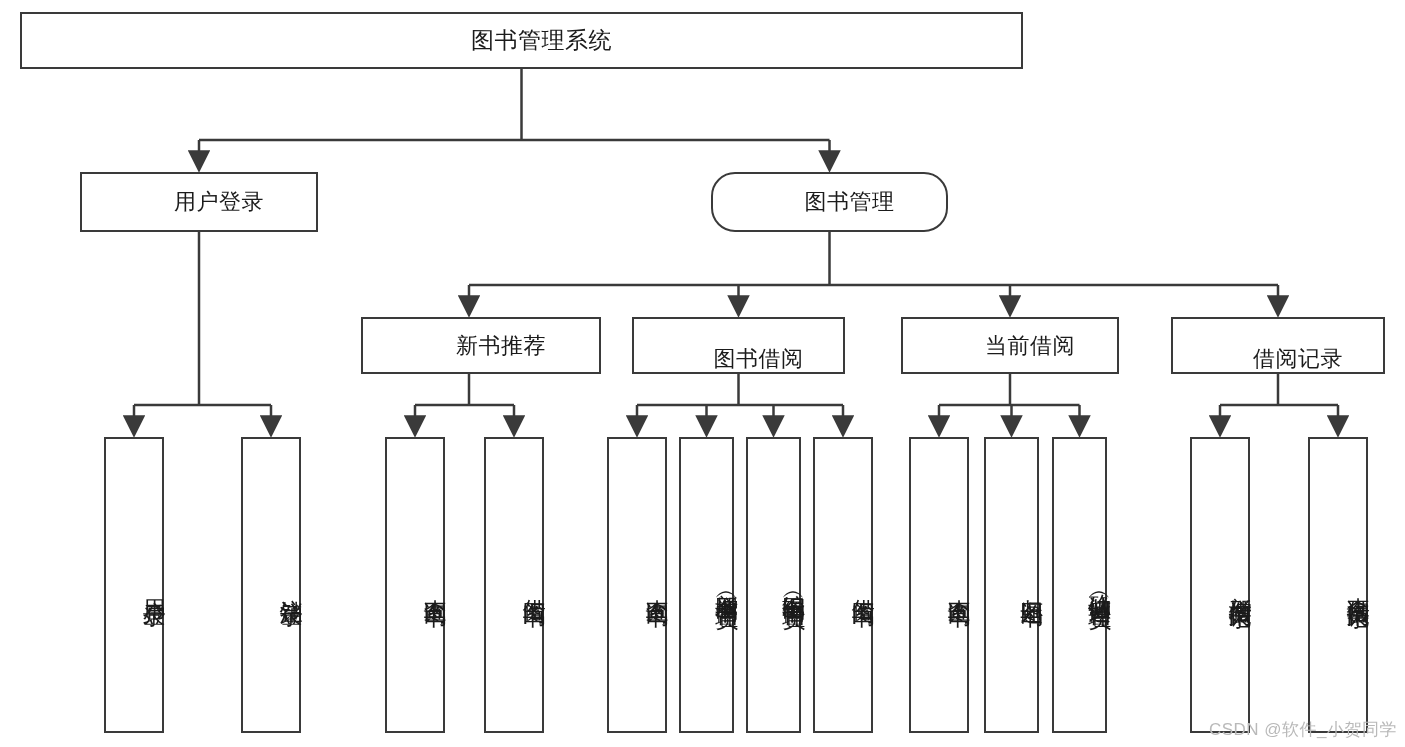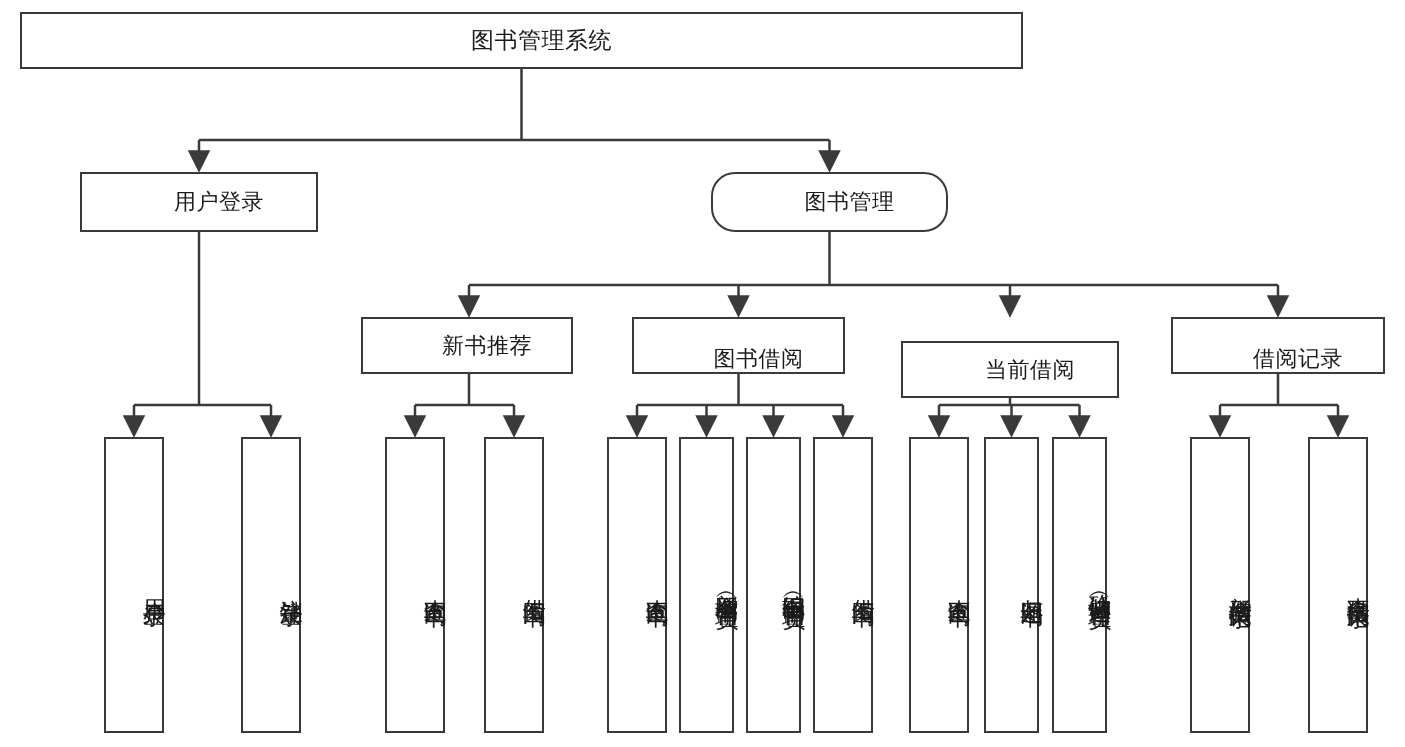--- a/index.html
+++ b/index.html
@@ -112,27 +112,27 @@
   <div id="nodes-layer">
       <div class="node root" style="left: 20px; top: 12px; width: 1003px; height: 57px;">
         <span class="label">图书管理系统</span>
       </div>
       <div class="node" style="left: 80px; top: 172px; width: 238px; height: 60px;">
         <span class="label">用户登录</span>
       </div>
       <div class="node" style="left: 711px; top: 172px; width: 237px; height: 60px; border-radius: 24px;">
         <span class="label">图书管理</span>
       </div>
-      <div class="node" style="left: 361px; top: 317px; width: 212px; height: 57px;">
+      <div class="node" style="left: 361px; top: 317px; width: 240px; height: 57px;">
         <span class="label">新书推荐</span>
       </div>
       <div class="node" style="left: 632px; top: 317px; width: 213px; height: 57px; align-items: flex-end;">
         <span class="label">图书借阅</span>
       </div>
-      <div class="node" style="left: 901px; top: 317px; width: 218px; height: 57px; margin-top: 24px;">
+      <div class="node" style="left: 901px; top: 317px; width: 218px; height: 57px;">
         <span class="label">当前借阅</span>
       </div>
       <div class="node" style="left: 1171px; top: 317px; width: 214px; height: 57px; align-items: flex-end;">
         <span class="label">借阅记录</span>
       </div>
       <div class="node vertical" style="left: 104px; top: 437px; width: 60px; height: 296px;">
         <span class="label">用户登录</span>
       </div>
       <div class="node vertical" style="left: 241px; top: 437px; width: 60px; height: 296px;">
         <span class="label">注销登录</span>
@@ -165,13 +165,14 @@
         <span class="label">确认归还（管理员）</span>
       </div>
       <div class="node vertical" style="left: 1190px; top: 437px; width: 60px; height: 296px;">
         <span class="label">新增借阅记录</span>
       </div>
       <div class="node vertical" style="left: 1308px; top: 437px; width: 60px; height: 296px;">
         <span class="label">查询借阅记录</span>
       </div>
     </div>
 
+  <div class="watermark">CSDN @软件_小贺同学</div>
 </div>
 
 </body></html>

